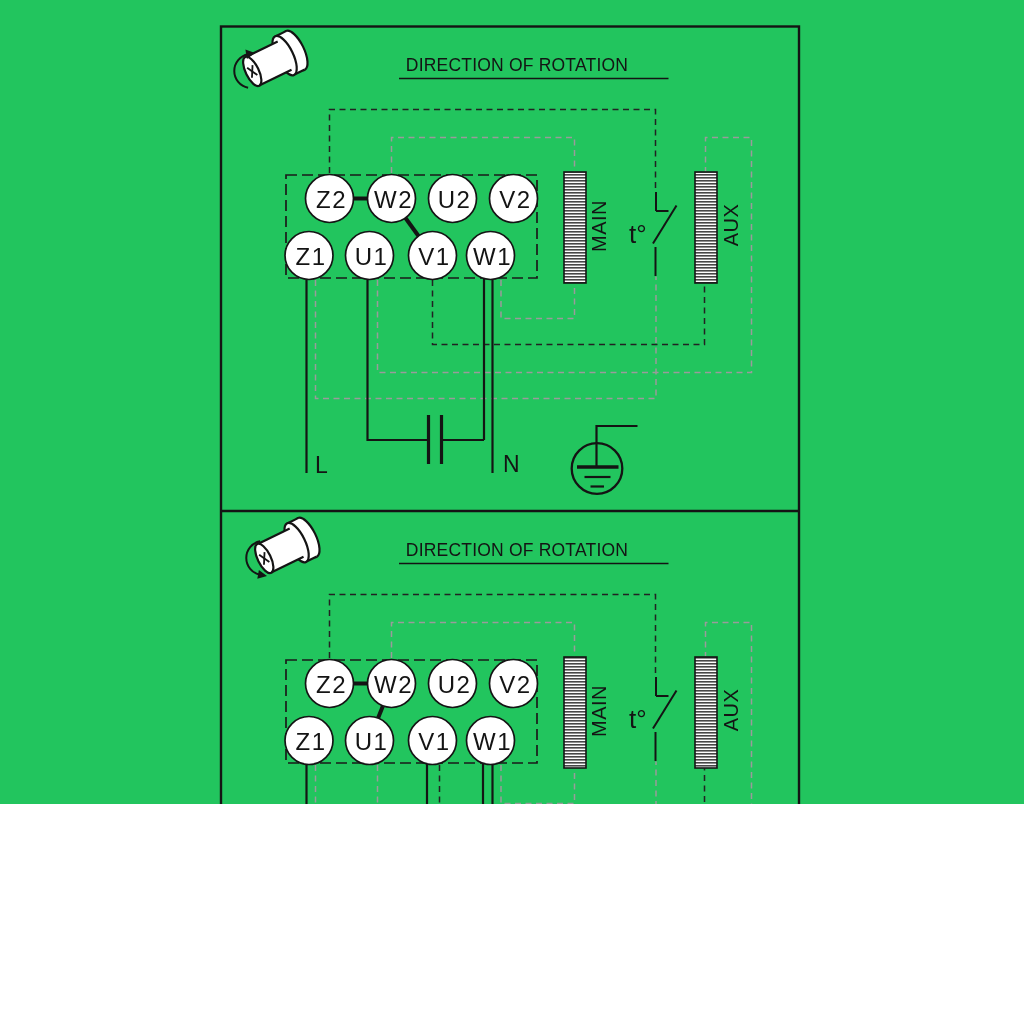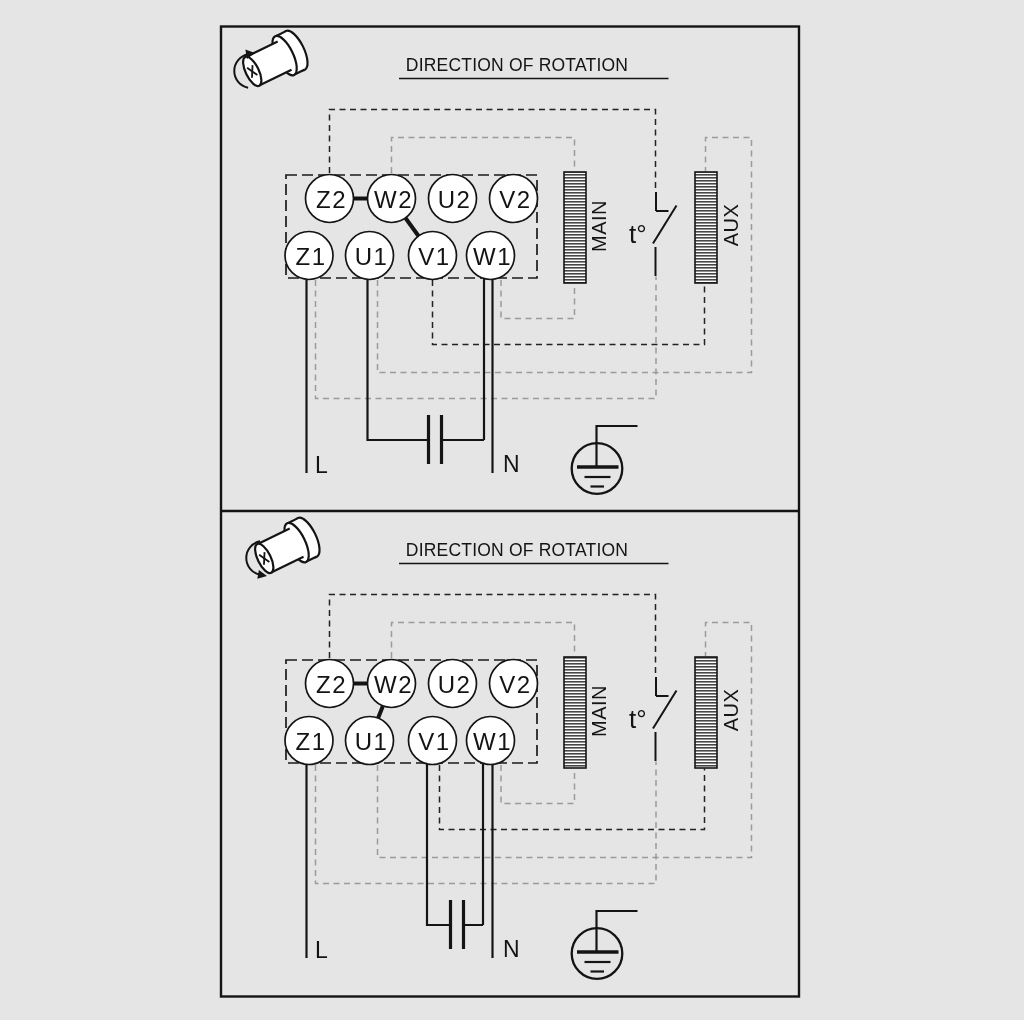--- a/index.html
+++ b/index.html
@@ -1,16 +1,16 @@
 <!DOCTYPE html>
 <html><head>
 <meta charset="utf-8">
 <style>
   html,body{margin:0;padding:0;background:#ffffff;}
-  .stage{position:relative;width:1024px;height:1020px;background:#e5e5e5;overflow:hidden;
+  .stage{position:relative;width:1024px;height:804px;background:#22c55e;overflow:hidden;
          font-family:"Liberation Sans",sans-serif;}
   svg{position:absolute;left:0;top:0;}
   svg text{font-family:"Liberation Sans",sans-serif;fill:#141414;}
   .title-text{font-size:17.5px;letter-spacing:.2px;}
   .term-text{font-size:24px;letter-spacing:1.5px;}
   .ln-text{font-size:23px;}
   .wind-text{font-size:20px;letter-spacing:.5px;}
   .tdeg-text{font-size:26px;}
 </style>
 </head>

